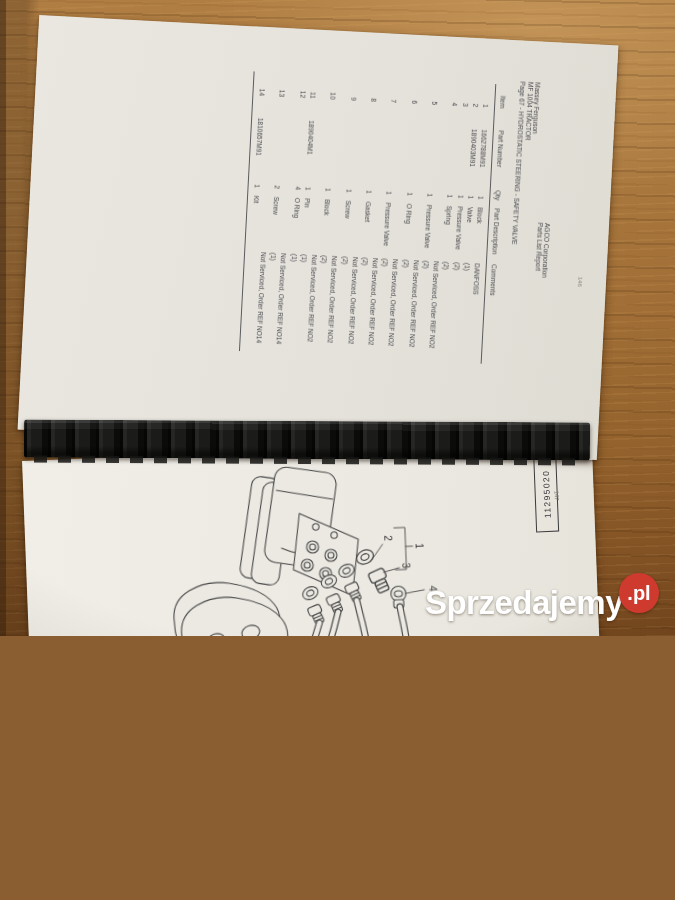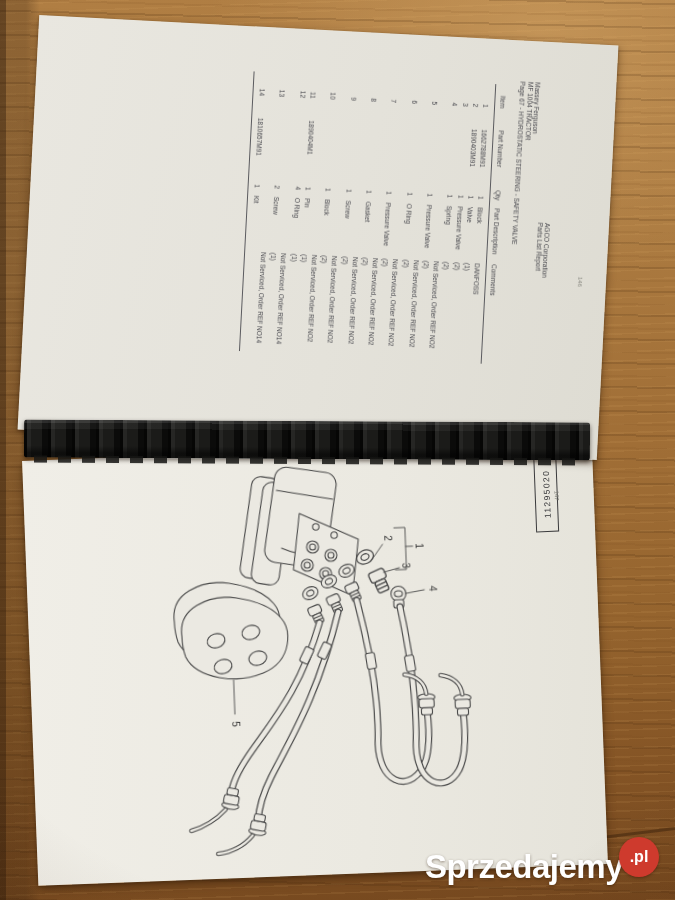--- a/index.html
+++ b/index.html
@@ -1,21 +1,21 @@
 <!DOCTYPE html>
 <html><head>
 <meta charset="utf-8">
 <style>
   html,body{margin:0;padding:0;}
   body{
     width:675px;height:900px;overflow:hidden;
     font-family:"Liberation Sans",sans-serif;
     background:#8a5e30;
   }
-  .scene{position:relative;width:675px;height:900px;overflow:hidden;}
+  .scene{position:relative;width:675px;height:636px;overflow:hidden;}
 
   
   .wood{
     position:absolute;inset:0;
     background:
       linear-gradient(90deg, rgba(40,22,8,.55) 0 6px, rgba(40,22,8,.25) 6px 26px, transparent 40px),
       repeating-linear-gradient(1.5deg, rgba(70,40,12,.18) 0 2px, transparent 2px 11px, rgba(120,75,30,.12) 11px 13px, transparent 13px 24px),
       repeating-linear-gradient(-2deg, rgba(230,180,110,.10) 0 1.5px, transparent 1.5px 9px),
       radial-gradient(90% 50% at 80% 4%, rgba(255,215,150,.25), transparent 55%),
       linear-gradient(175deg,#b07e43 0%,#ab7a40 30%,#a06e36 52%,#95642e 70%,#845425 86%,#74471e 100%);
@@ -97,21 +97,21 @@
   
   .watermark{position:absolute;right:16px;bottom:13px;z-index:9;display:flex;align-items:flex-start;}
   .wm-text{
     font-weight:bold;font-size:33px;letter-spacing:-.5px;color:#fff;
     text-shadow:0 1px 3px rgba(40,20,5,.45);line-height:40px;
   }
   .wm-circle{
     width:40px;height:40px;border-radius:50%;background:#ce3a2d;
     margin-left:-4px;margin-top:-10px;
     display:flex;align-items:center;justify-content:center;
-    color:#fff;font-weight:bold;font-size:16px;
+    color:#fff;font-weight:bold;font-size:20px;
     box-shadow:0 1px 3px rgba(40,10,0,.4);
   }
 
   .vignette{
     position:absolute;inset:0;z-index:8;pointer-events:none;
     background:radial-gradient(120% 100% at 50% 40%, transparent 62%, rgba(55,28,6,.22) 100%);
   }
 </style>
 </head>
 <body>

